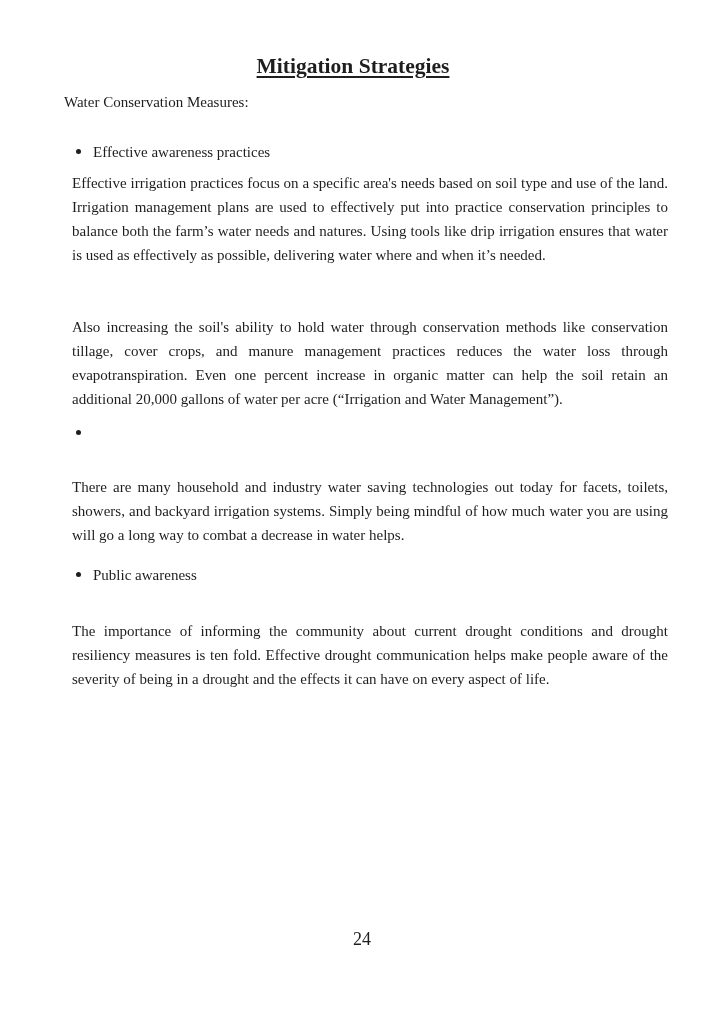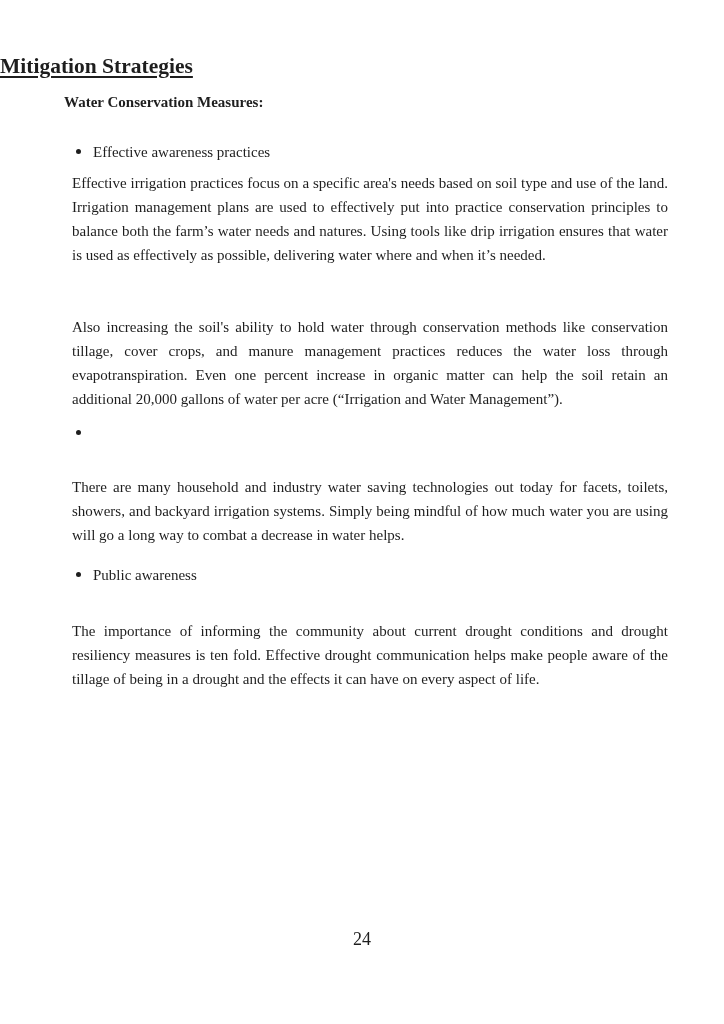--- a/index.html
+++ b/index.html
@@ -3,27 +3,27 @@
   <meta charset="utf-8">
   <style>
     html, body { margin: 0; padding: 0; background: #ffffff; }
     body {
       width: 724px; height: 1024px; position: relative; overflow: hidden;
       font-family: "Liberation Serif", "DejaVu Serif", serif;
       color: #1e1e1e;
     }
     .page-title {
       position: absolute; left: 0; width: 706px; top: 54px;
-      font-size: 21.5px; font-weight: bold;
+      text-align: center; font-size: 21.5px; font-weight: bold;
       text-decoration: underline; text-underline-offset: 3px;
       text-decoration-thickness: 1.5px;
     }
     .section-heading {
       position: absolute; left: 64px; top: 94px;
-      font-size: 15px; font-weight: bold;
+      font-size: 15px; font-weight: normal;
     }
     .bullet {
       position: absolute; left: 76px; font-size: 15px; line-height: 24px;
       white-space: nowrap;
     }
     .bullet .dot {
       display: inline-block; width: 5px; height: 5px; border-radius: 50%;
       background: #1e1e1e; vertical-align: middle; margin-right: 12px;
       position: relative; top: -2px;
     }
@@ -52,16 +52,16 @@
   <p class="para" style="top:307px;">Also increasing the soil's ability to hold water through conservation methods like conservation tillage, cover crops, and manure management practices reduces the water loss through evapotranspiration. Even one percent increase in organic matter can help the soil retain an additional 20,000 gallons of water per acre (“Irrigation and Water Management”).</p>
 
   <div class="bullet" style="top:421px;">
     <span class="dot"></span>
   </div>
   <p class="para" style="top:467px;">There are many household and industry water saving technologies out today for facets, toilets, showers, and backyard irrigation systems. Simply being mindful of how much water you are using will go a long way to combat a decrease in water helps.</p>
 
   <div class="bullet" style="top:563px;">
     <span class="dot"></span><span>Public awareness</span>
   </div>
-  <p class="para" style="top:611px;">The importance of informing the community about current drought conditions and drought resiliency measures is ten fold. Effective drought communication helps make people aware of the tillage of being in a drought and the effects it can have on every aspect of life.</p>
+  <p class="para" style="top:611px;">The importance of informing the community about current drought conditions and drought resiliency measures is ten fold. Effective drought communication helps make people aware of the severity of being in a drought and the effects it can have on every aspect of life.</p>
 
   <div class="page-number">24</div>
 </div>
 
 </body></html>

